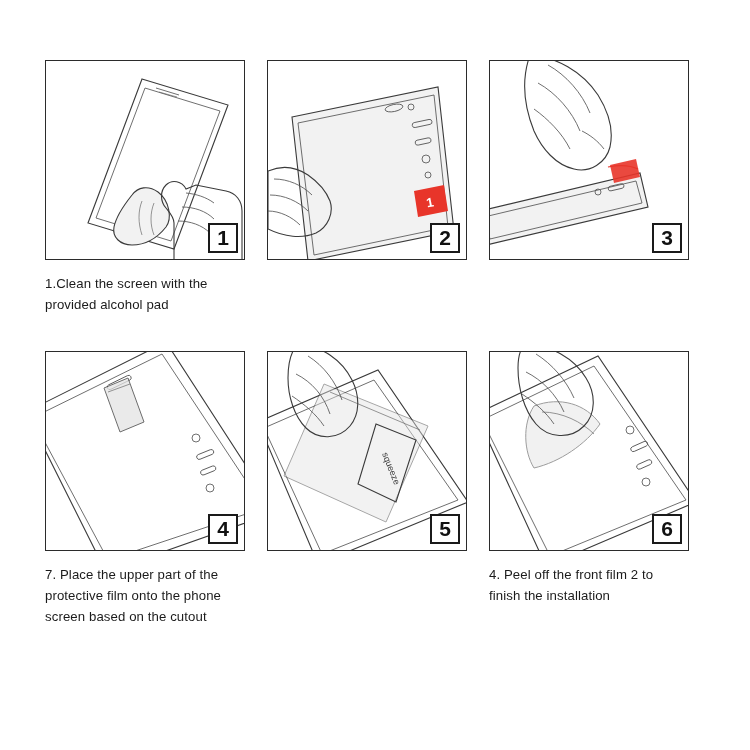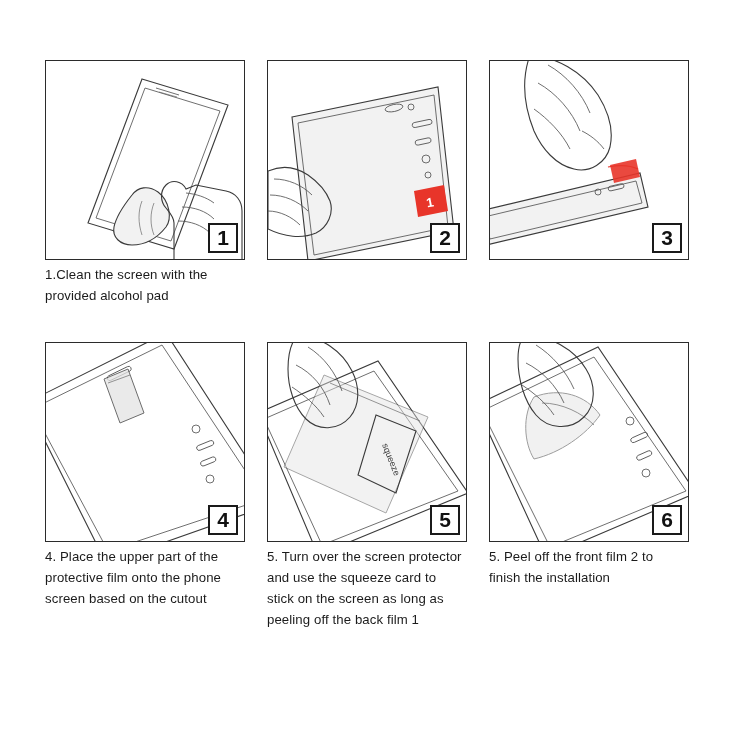--- a/index.html
+++ b/index.html
@@ -56,21 +56,21 @@
     border: 2px solid #1a1a1a;
     box-sizing: border-box;
     background: #ffffff;
     font-size: 21px;
     font-weight: bold;
     line-height: 26px;
     text-align: center;
     color: #111111;
   }
   .caption {
-    margin-top: 4px;
+    margin-top: 13px;
     font-size: 13.2px;
     line-height: 21px;
     color: #1b1b1b;
     width: 196px;
     letter-spacing: 0.1px;
   }
   .row-spacer {
     height: 36px;
   }
   .fline { fill: none; stroke: #3a3a3a; stroke-width: 1.1; }
@@ -177,21 +177,21 @@
           <rect class="fline-thin" x="154" y="116" width="16" height="5" rx="2.5" transform="rotate(-22 162 118)"></rect>
           <circle class="fline-thin" cx="164" cy="136" r="4"></circle>
 
           <path class="grayfill" d="M58 36 L82 26 L98 70 L74 80 Z" opacity="0.75"></path>
           <path class="fthin2" d="M62 40 L84 32"></path>
 
           <text x="170" y="172" fill="#333" font-family="Liberation Sans, sans-serif" font-size="13" transform="rotate(90 170 172)">2</text>
         </svg>
         <div class="badge">4</div>
       </div>
-      <div class="caption">4. Place the upper part of the protective film onto the phone screen based on the cutout</div>
+      <div class="caption">7. Place the upper part of the protective film onto the phone screen based on the cutout</div>
     </div>
 
     <div class="cell">
       <div class="panel">
         <svg width="200" height="200" viewBox="0 0 200 200">
 
           <path class="fline" d="M-10 70 L110 18 L200 150 L50 212 Z" fill="#ffffff"></path>
           <path class="fline-thin" d="M-4 76 L106 28 L190 148 L54 202 Z"></path>
 
           <path class="grayfill" d="M56 32 L160 74 L118 170 L16 124 Z" opacity="0.45"></path>
@@ -200,21 +200,20 @@
           <path class="fline" d="M108 72 L148 88 L128 150 L90 132 Z" fill="#ffffff"></path>
           <text x="124" y="120" fill="#333" font-family="Liberation Sans, sans-serif" font-size="9" text-anchor="middle" transform="rotate(68 124 116)">squeeze</text>
 
           <path class="fline" d="M30 -8 C54 -6 74 8 84 28 C92 44 92 62 82 74 C70 88 50 88 38 76 C26 64 20 44 20 26 C20 12 22 0 30 -8 Z" fill="#ffffff"></path>
           <path class="fline-thin" d="M40 4 C56 14 68 30 74 48"></path>
           <path class="fline-thin" d="M28 22 C44 30 56 44 62 62"></path>
           <path class="fline-thin" d="M24 44 C36 52 48 62 56 74"></path>
         </svg>
         <div class="badge">5</div>
       </div>
-      <div class="caption">5. Turn over the screen protector and use the squeeze card to stick on the screen as long as peeling off the back film 1</div>
     </div>
 
     <div class="cell">
       <div class="panel">
         <svg width="200" height="200" viewBox="0 0 200 200">
 
           <path class="fline" d="M-14 62 L108 4 L206 150 L56 214 Z" fill="#ffffff"></path>
           <path class="fline-thin" d="M-8 68 L104 14 L196 148 L60 204 Z"></path>
 
           <circle class="fline-thin" cx="140" cy="78" r="4"></circle>
@@ -227,17 +226,17 @@
 
           <path class="fline" d="M36 -8 C62 -6 84 6 96 26 C106 42 106 62 94 74 C80 88 58 86 46 72 C34 58 28 36 28 16 C28 4 30 -4 36 -8 Z" fill="#ffffff"></path>
           <path class="fline-thin" d="M46 2 C62 12 76 28 84 46"></path>
           <path class="fline-thin" d="M36 20 C52 28 66 42 74 60"></path>
           <path class="fline-thin" d="M32 42 C44 50 56 60 64 72"></path>
 
           <text x="166" y="168" fill="#333" font-family="Liberation Sans, sans-serif" font-size="13" transform="rotate(90 166 168)">2</text>
         </svg>
         <div class="badge">6</div>
       </div>
-      <div class="caption">5. Peel off the front film 2 to finish the installation</div>
+      <div class="caption">4. Peel off the front film 2 to finish the installation</div>
     </div>
 
   </div>
 </div>
 
 </body></html>

